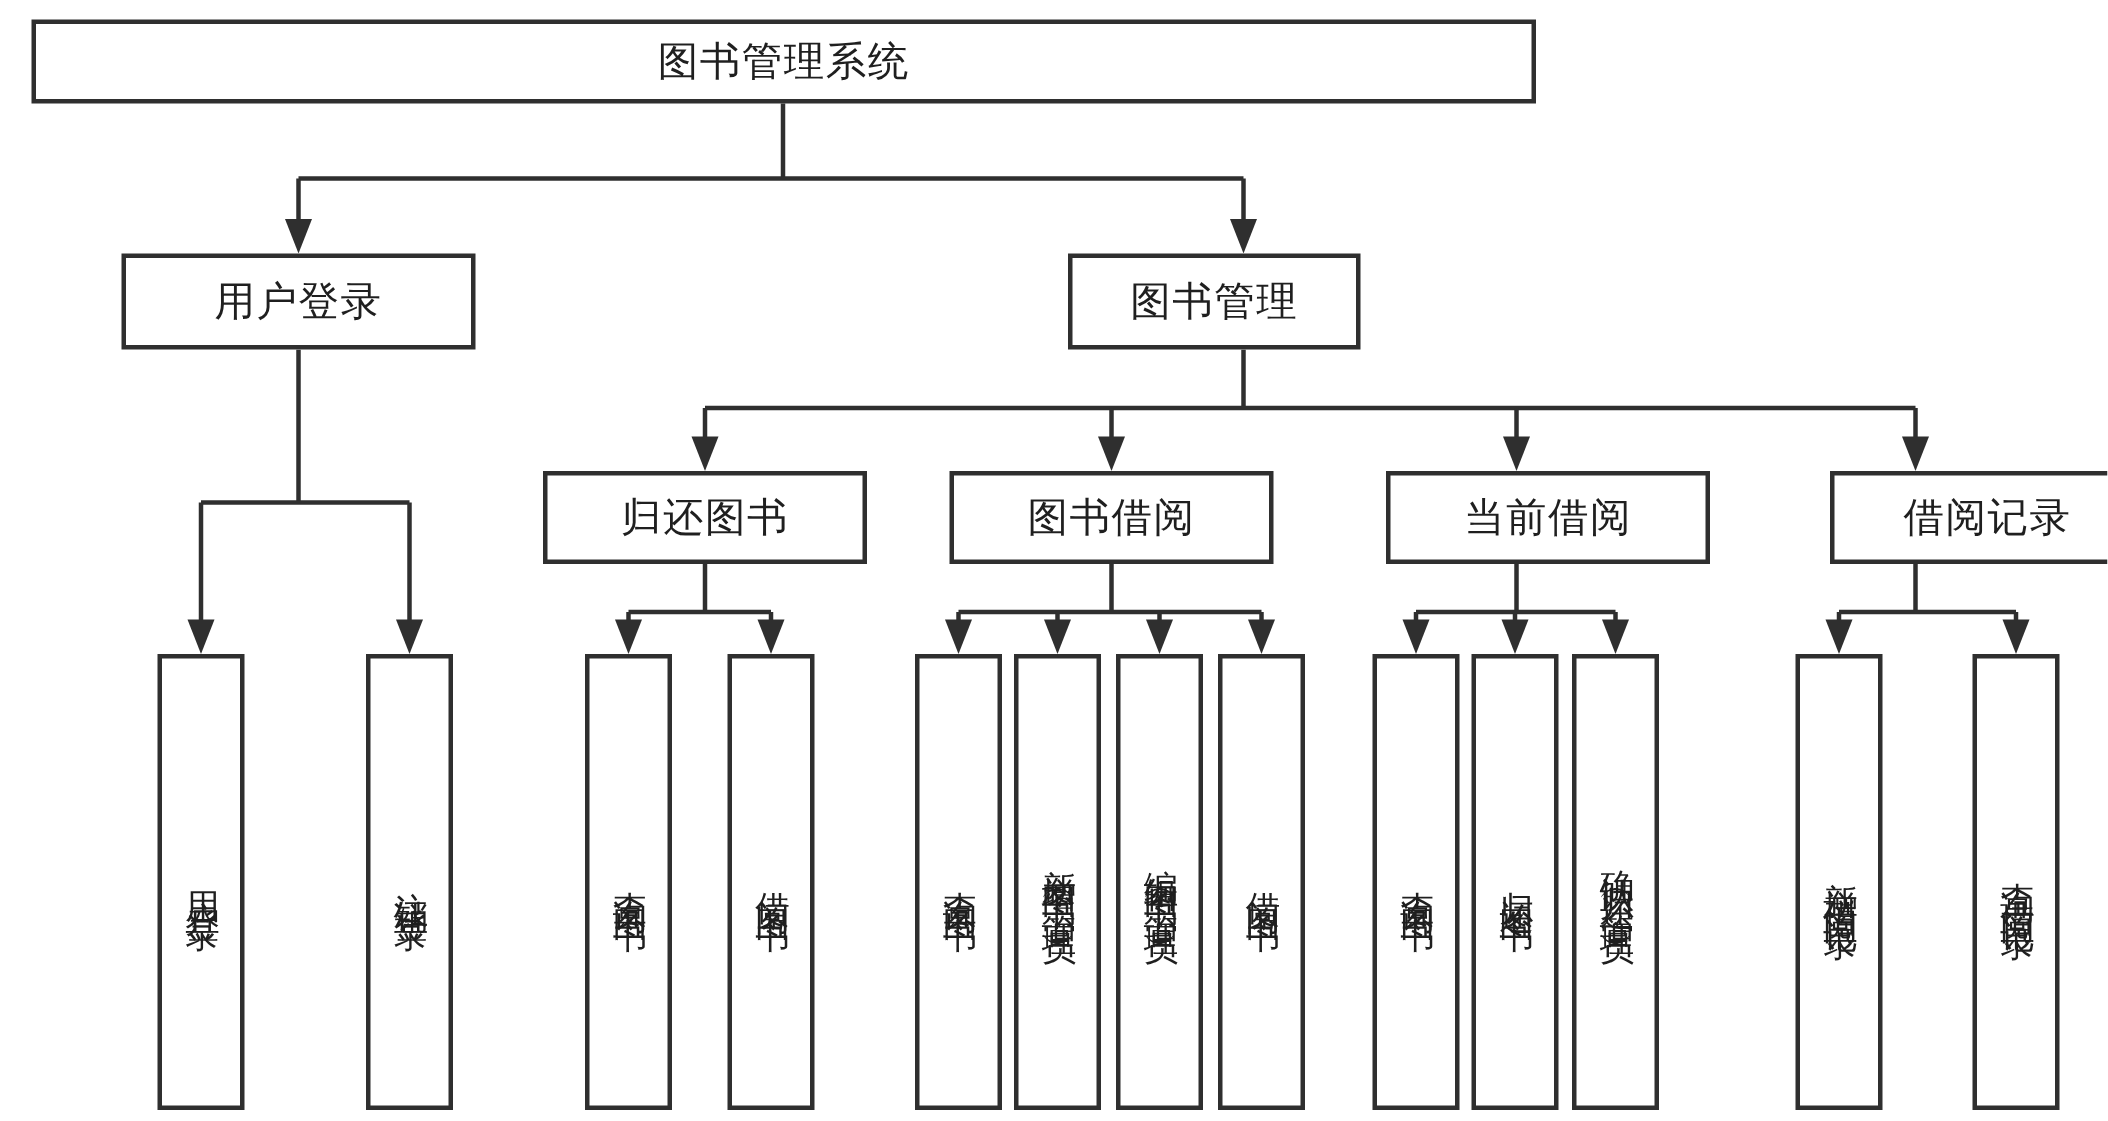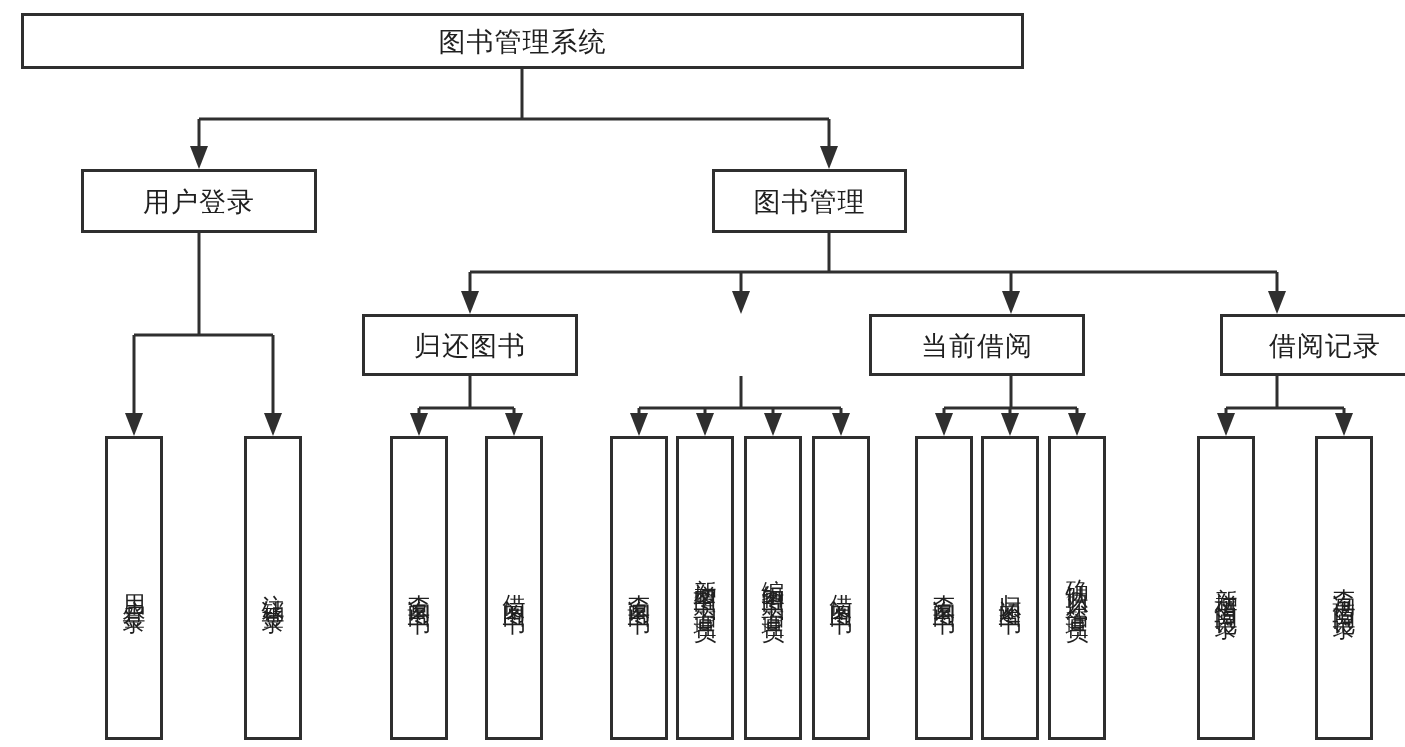--- a/index.html
+++ b/index.html
@@ -131,21 +131,22 @@
       <polygon points="1335,413 1353,413 1344,436"></polygon>
     </g>
   </svg>
 
   <div class="node h" style="left:21px; top:13px; width:1003px; height:56px;">图书管理系统</div>
 
   <div class="node h" style="left:81px; top:169px; width:236px; height:64px;">用户登录</div>
   <div class="node h" style="left:712px; top:169px; width:195px; height:64px;">图书管理</div>
 
   <div class="node h" style="left:362px; top:314px; width:216px; height:62px;">归还图书</div>
-  <div class="node h" style="left:869px; top:314px; width:216px; height:62px;">当前借阅</div>
+  <div class="node h" style="left:633px; top:314px; width:216px; height:62px;">图书借阅</div>
+  <div class="node h" style="left:924px; top:314px; width:216px; height:62px;">当前借阅</div>
   <div class="node h" style="left:1172px; top:314px; width:210px; height:62px;margin-left:48px;">借阅记录</div>
 
   <div class="node v" style="left:105px; top:436px; width:58px; height:304px;">用户登录</div>
   <div class="node v" style="left:244px; top:436px; width:58px; height:304px;">注销登录</div>
 
   <div class="node v" style="left:390px; top:436px; width:58px; height:304px;">查询图书</div>
   <div class="node v" style="left:485px; top:436px; width:58px; height:304px;">借阅图书</div>
 
   <div class="node v" style="left:610px; top:436px; width:58px; height:304px;">查询图书</div>
   <div class="node v" style="left:676px; top:436px; width:58px; height:304px;">新增图书（管理员）</div>

